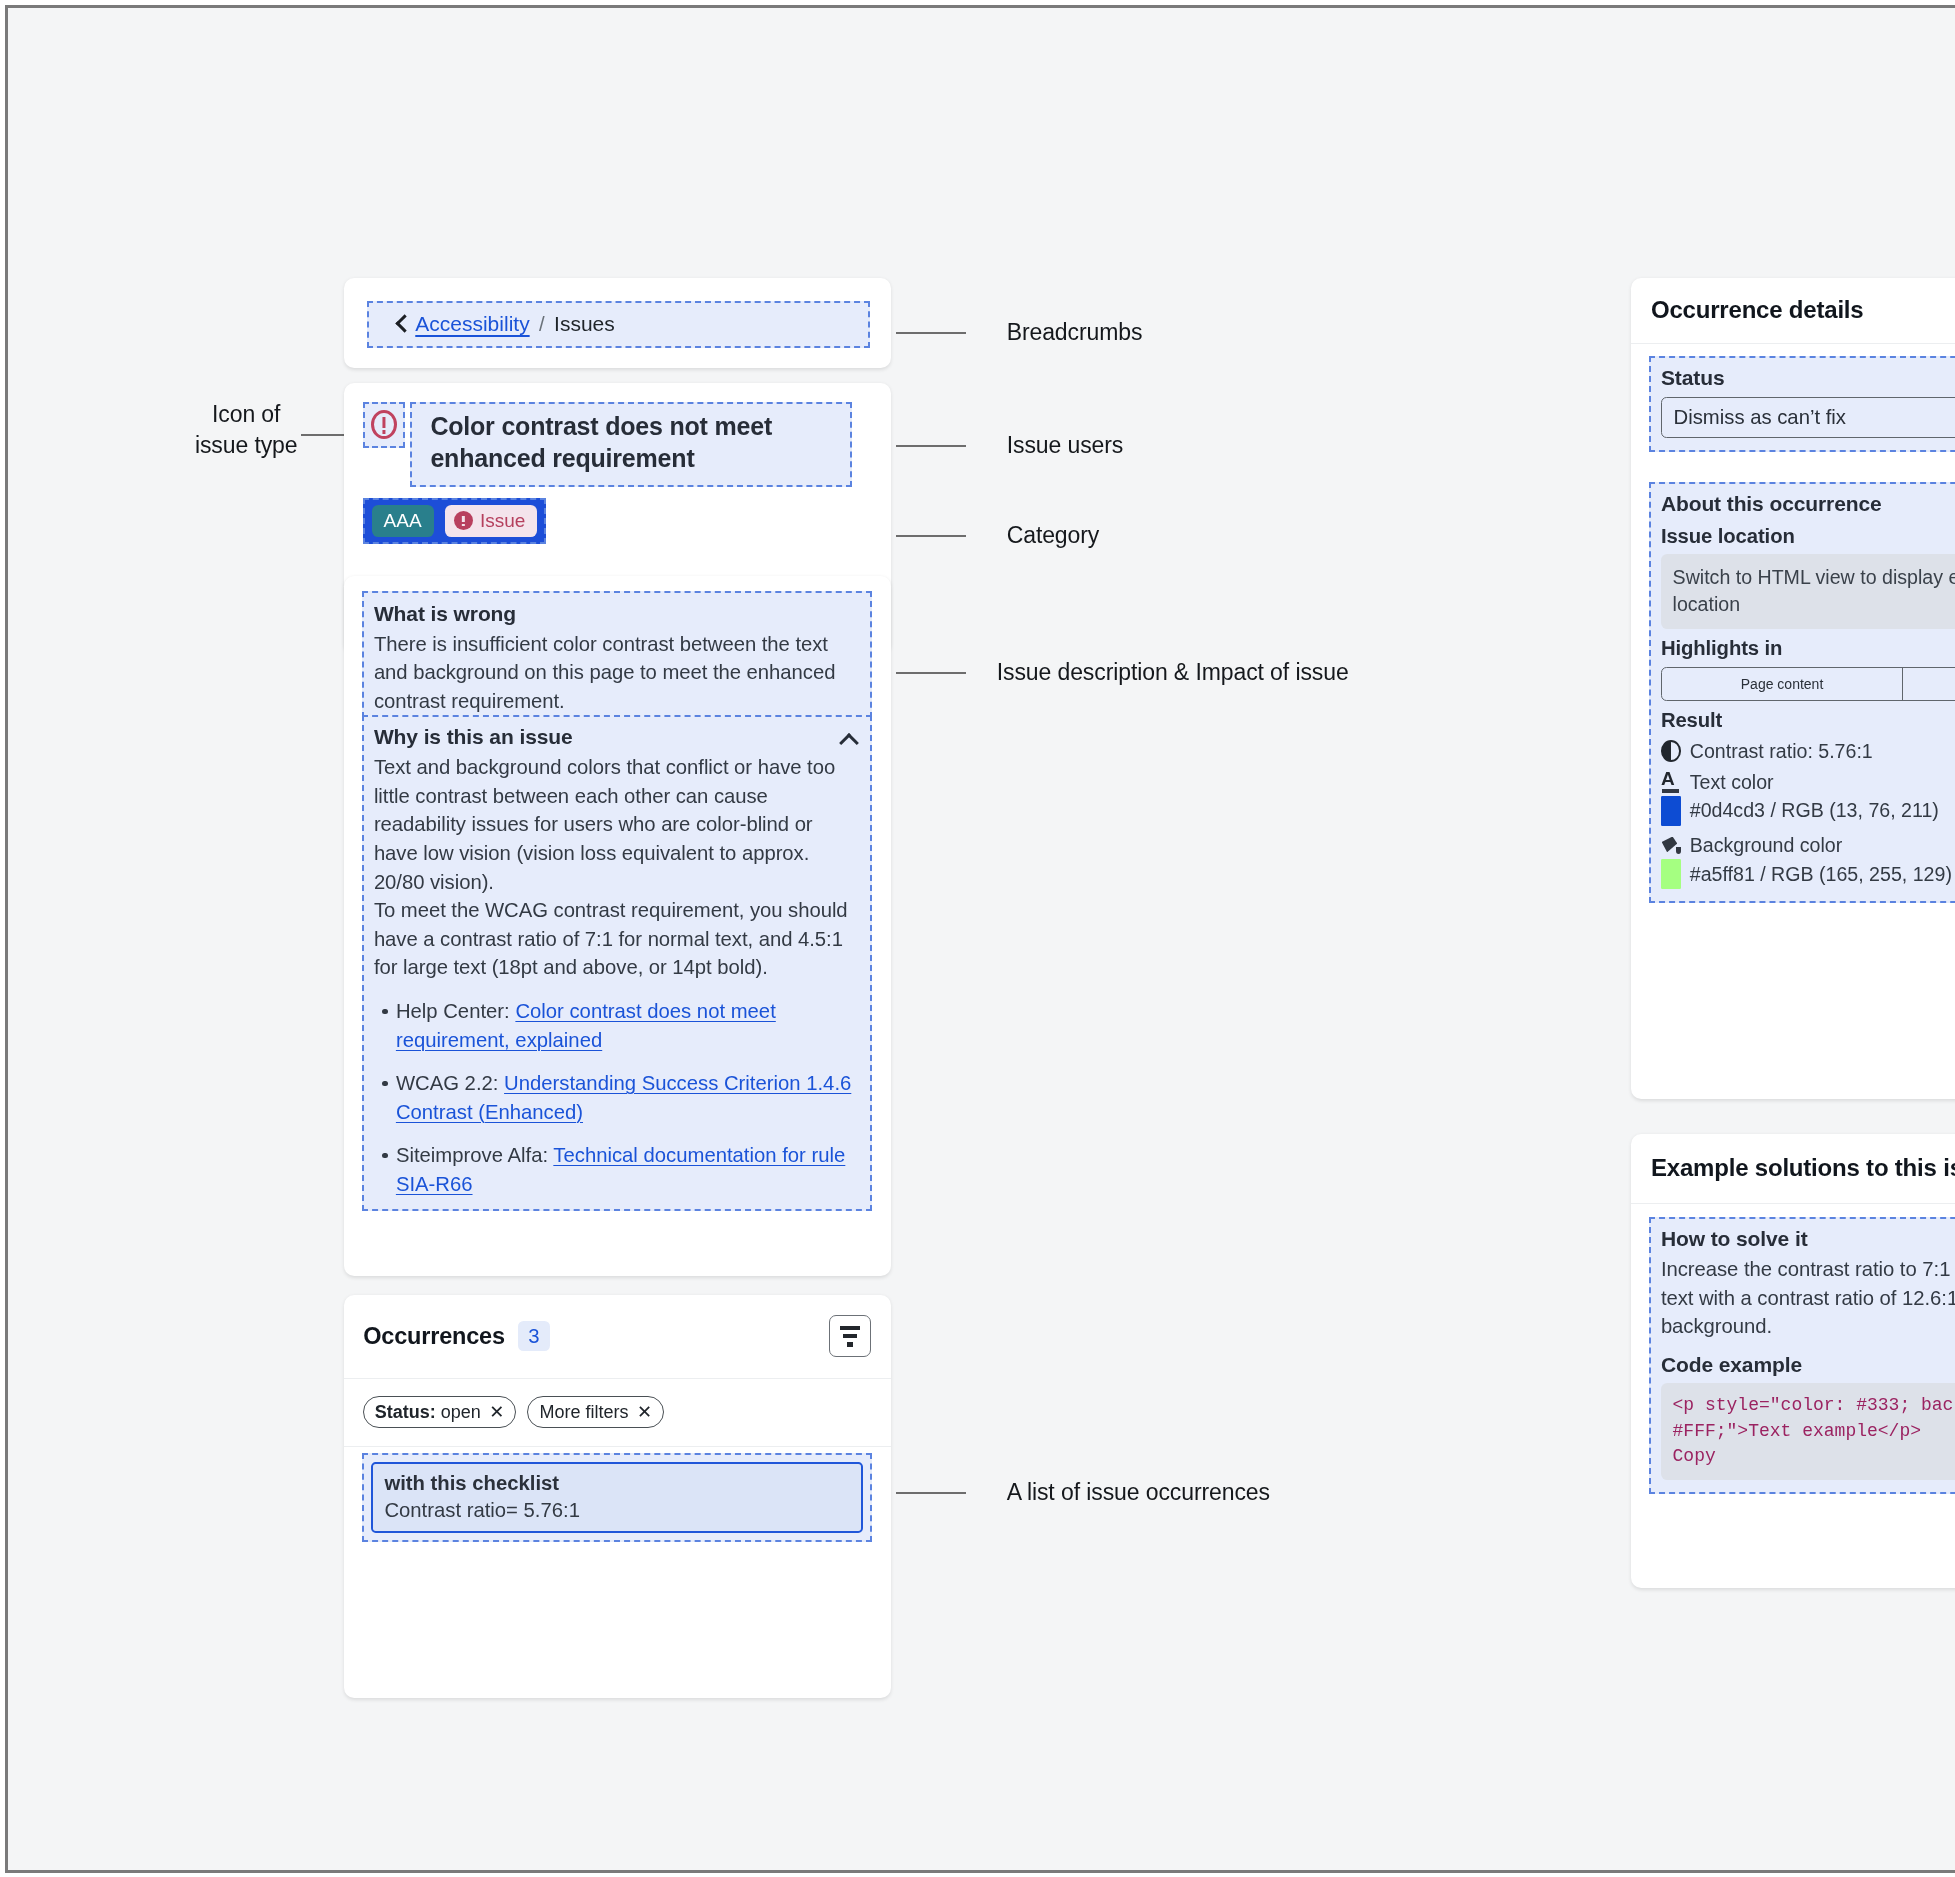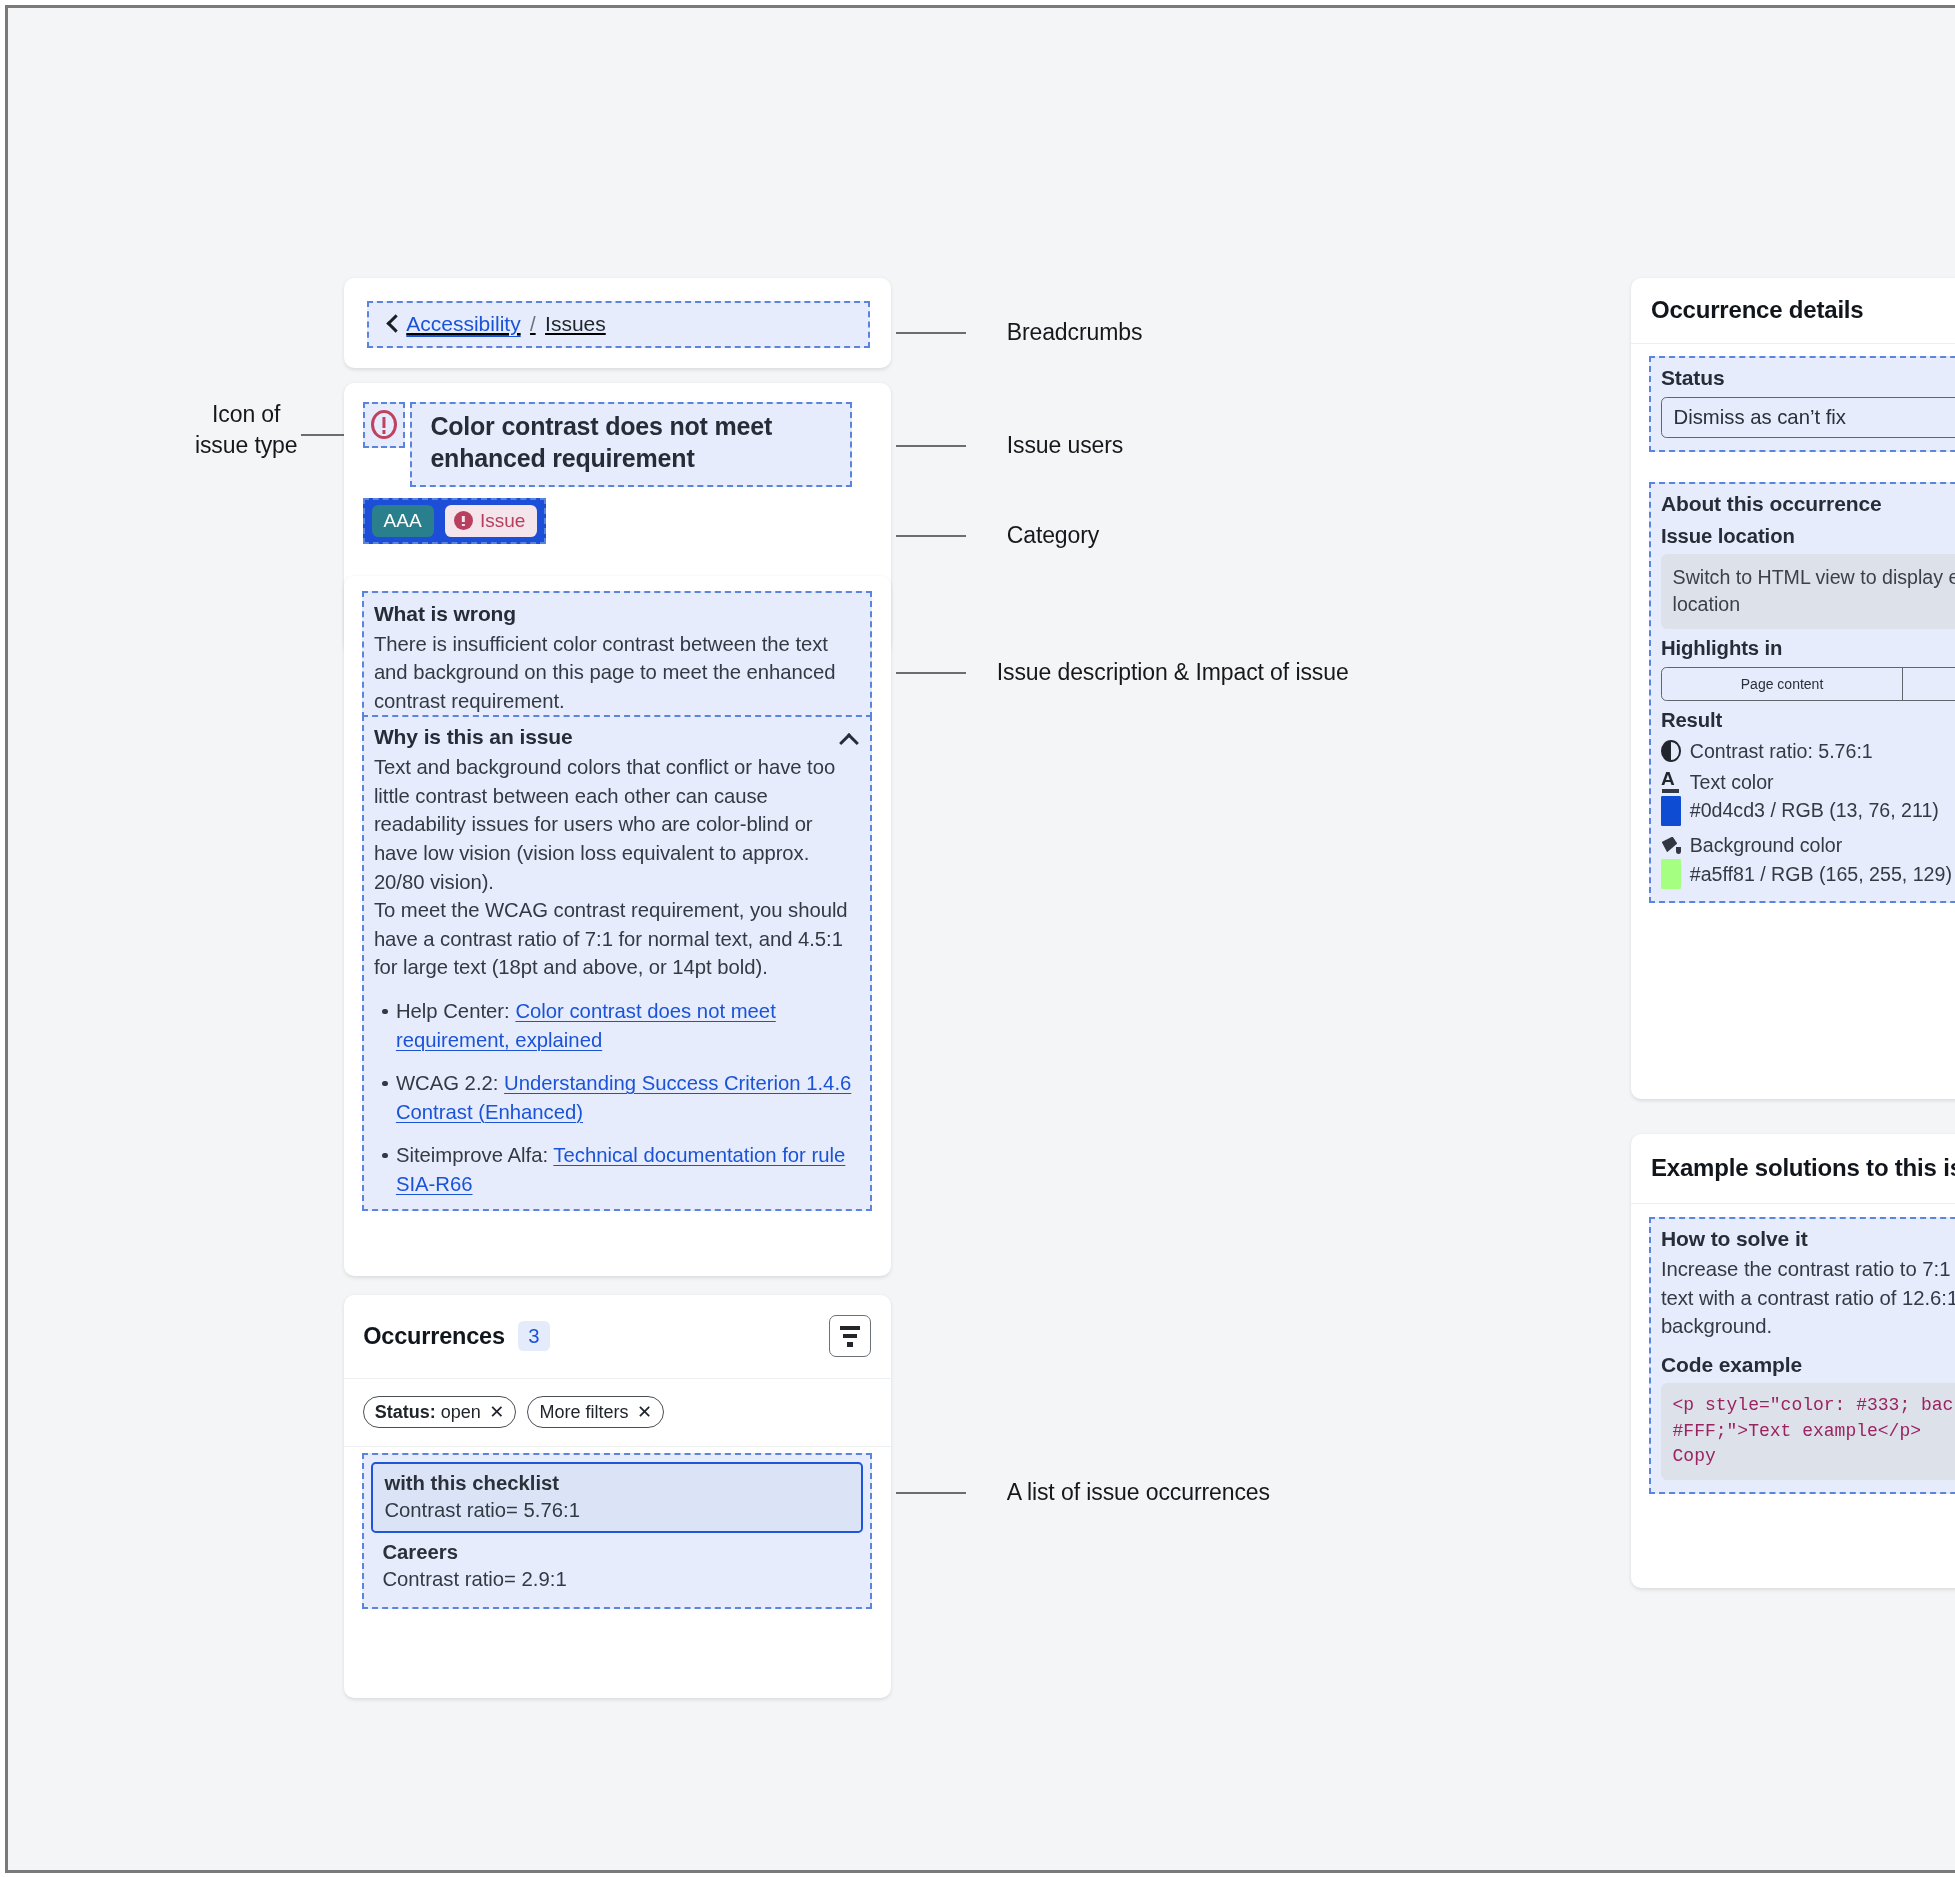--- a/index.html
+++ b/index.html
@@ -52,22 +52,21 @@
     background: #e6ecfb;
   }
 
   .bc-card {
     left: 336px; top: 270px; width: 547px; height: 90px;
   }
   .bc-inner {
     position: absolute;
     left: 23px; top: 23px; width: 503px; height: 47px;
     display: flex; align-items: center; gap: 9.4px;
-    padding-left: 18px;
-    text-decoration: underline;
+    padding-left: 27px;
   }
   .bc-chevron {
     width: 10.2px; height: 18px;
     position: relative; flex: none;
   }
   .bc-chevron::before {
     content: "";
     position: absolute;
     left: 2.3px; top: 2.3px;
     width: 10.2px; height: 10.2px;
@@ -516,24 +515,20 @@
       <span class="chip">
         <span>More filters</span>
         <span class="chip-x">✕</span>
       </span>
     </div>
     <div class="occ-list-wrap">
       <div class="occ-item sel">
         <div class="occ-item-title">with this checklist</div>
         <div class="occ-item-sub">Contrast ratio= 5.76:1</div>
       </div>
-      <div class="occ-item">
-        <div class="occ-item-title">Careers</div>
-        <div class="occ-item-sub">Contrast ratio= 2.9:1</div>
-      </div>
     </div>
   </div>
 
   <div class="anno-line" style="left:888px; top:324px; width:70px;"></div>
   <div class="anno" style="left:999px; top:309px;text-align:center;">Breadcrumbs</div>
 
   <div class="anno-line" style="left:888px; top:437px; width:70px;"></div>
   <div class="anno" style="left:999px; top:422px;">Issue users</div>
 
   <div class="anno-line" style="left:888px; top:527px; width:70px;"></div>

